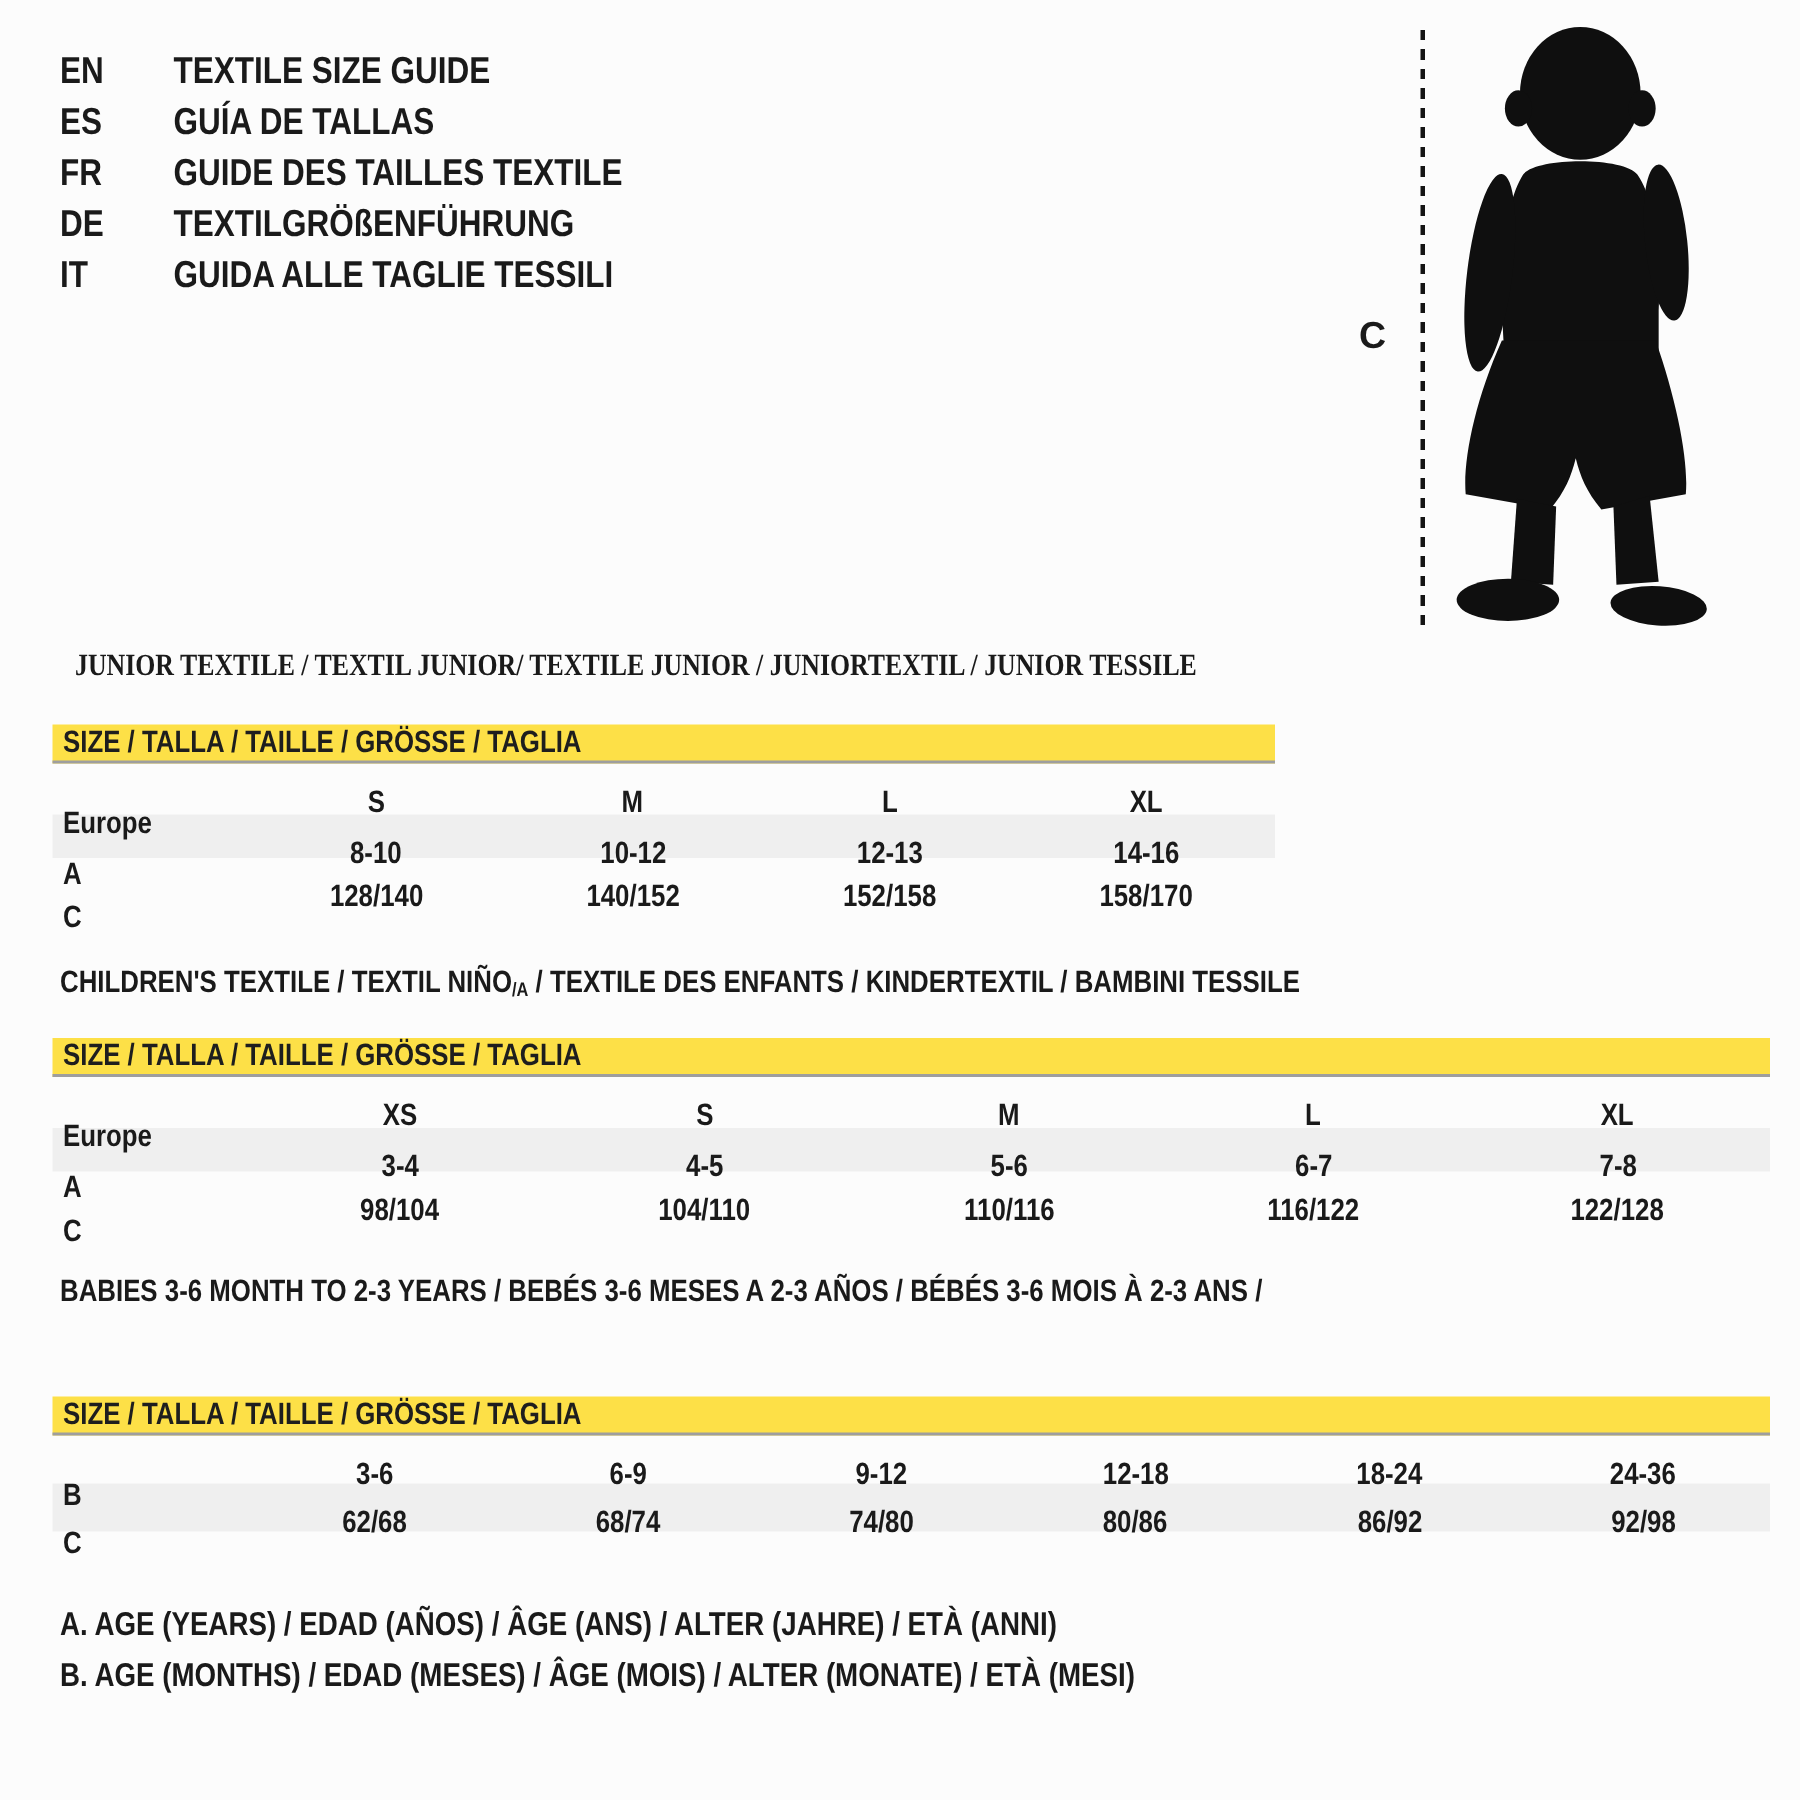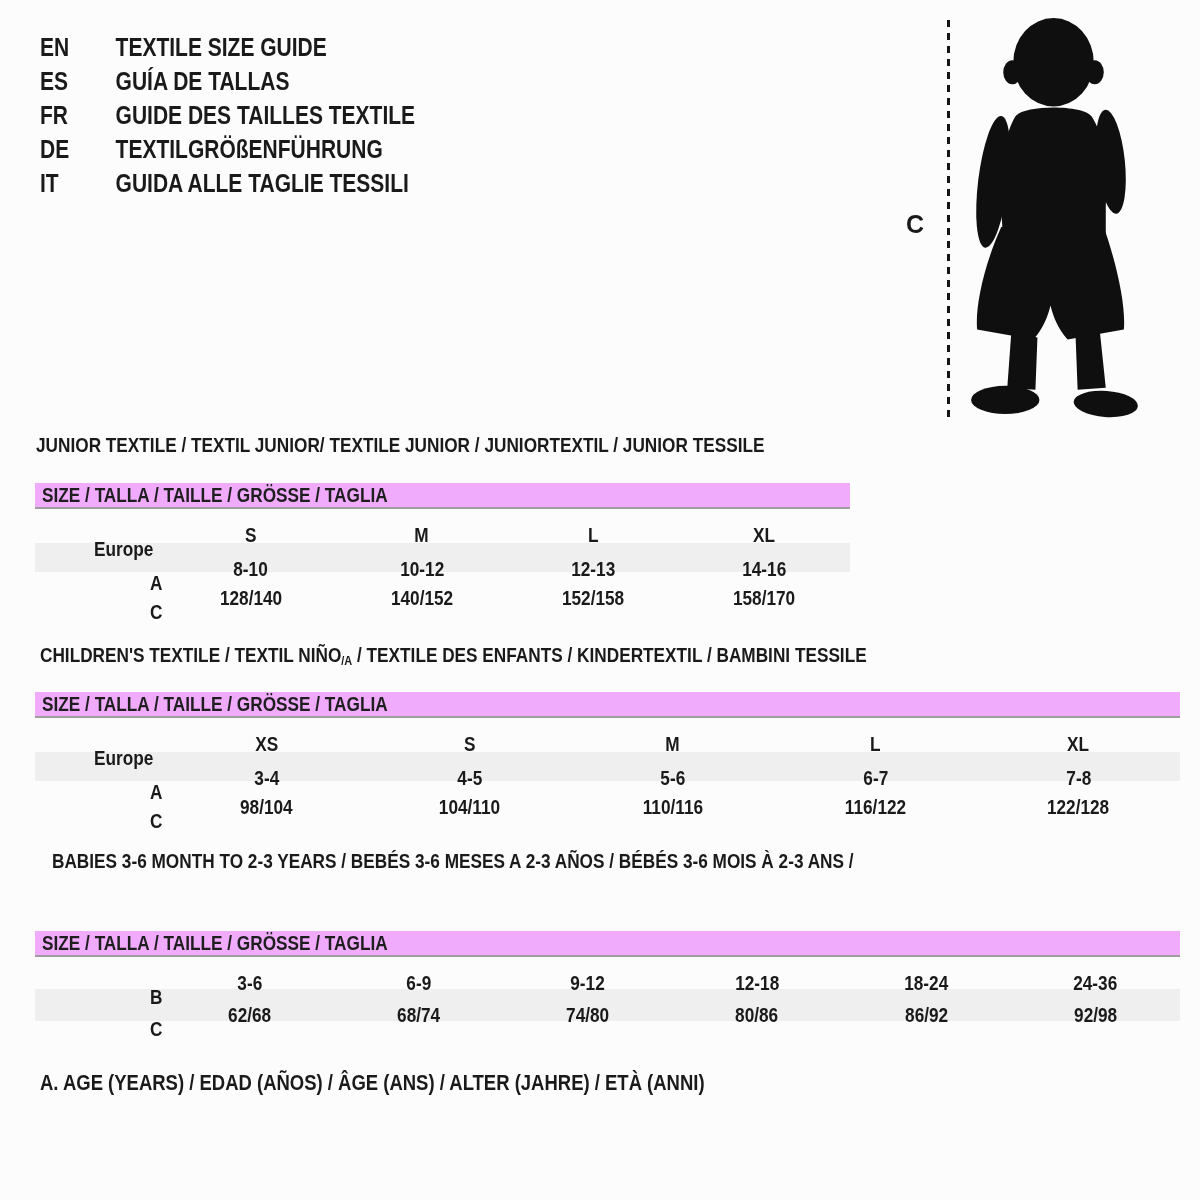--- a/index.html
+++ b/index.html
@@ -18,41 +18,41 @@
   .lang-code{width:90px;}
 
   
   .height-label{position:absolute;left:906px;top:210px;font-size:25px;}
   .dash-line{position:absolute;left:947px;top:20px;width:3px;height:397px;
     background:repeating-linear-gradient(to bottom,#141414 0 7px,transparent 7px 13px);}
   .silhouette{position:absolute;left:962px;top:16px;}
 
   
   .sec-title{position:absolute;font-size:20.5px;white-space:nowrap;}
-  #junior-title{left:36px;top:433px;}
+  #junior-title{left:50px;top:433px;font-family:Liberation Serif, serif;}
   #children-title{left:40px;top:643px;text-decoration:underline;}
-  #babies-title{left:40px;top:845px;line-height:31px;margin-left:12px;}
+  #babies-title{left:40px;top:845px;line-height:31px;}
   .subsc{font-size:13px;position:relative;top:3px;}
   .legend{position:absolute;left:40px;top:1066px;font-size:22px;line-height:34px;}
 
   
   .tbl{position:absolute;font-size:20.5px;}
   .tbl-junior{left:35px;top:483px;width:815px;}
   .tbl-children{left:35px;top:692px;width:1145px;}
   .tbl-babies{left:35px;top:931px;width:1145px;}
-  .bar{height:26px;background:#f0abfc;border-bottom:2px solid #9e9e9e;
+  .bar{height:26px;background:#fde047;border-bottom:2px solid #9e9e9e;
     display:flex;padding-left:7px;box-sizing:border-box;color:#1e1e1e;}
   .trow{display:grid;align-items:center;}
   .tbl-junior .trow{grid-template-columns:130px repeat(4,1fr);}
   .tbl-children .trow{grid-template-columns:130px repeat(5,1fr);}
   .tbl-babies .trow{grid-template-columns:130px repeat(6,1fr);}
   .h34{height:34px;}.h29{height:29px;}.h32{height:32px;}
   .shade{background:#efefef;}
   .cell{text-align:center;}
-  .cell.l{text-align:right;padding-left:7px;margin-top:28px;}
+  .cell.l{text-align:left;padding-left:7px;margin-top:28px;}
 </style>
 </head>
 <body>
 
 <div class="page">
 
   <div class="langs">
     <div class="lang-row">
       <span class="lang-code">EN</span>
       <span class="lang-label">TEXTILE SIZE GUIDE</span>
@@ -178,15 +178,16 @@
       <div class="cell"><span class="cndc">68/74</span></div>
       <div class="cell"><span class="cndc">74/80</span></div>
       <div class="cell"><span class="cndc">80/86</span></div>
       <div class="cell"><span class="cndc">86/92</span></div>
       <div class="cell"><span class="cndc">92/98</span></div>
     </div>
   </section>
 
   <div class="legend">
     <div><span class="cnd">A. AGE (YEARS) / EDAD (AÑOS) / ÂGE (ANS) / ALTER (JAHRE) / ETÀ (ANNI)</span></div>
+    <div><span class="cnd">B. AGE (MONTHS) / EDAD (MESES) / ÂGE (MOIS) / ALTER (MONATE) / ETÀ (MESI)</span></div>
   </div>
 
 </div>
 
 </body></html>

